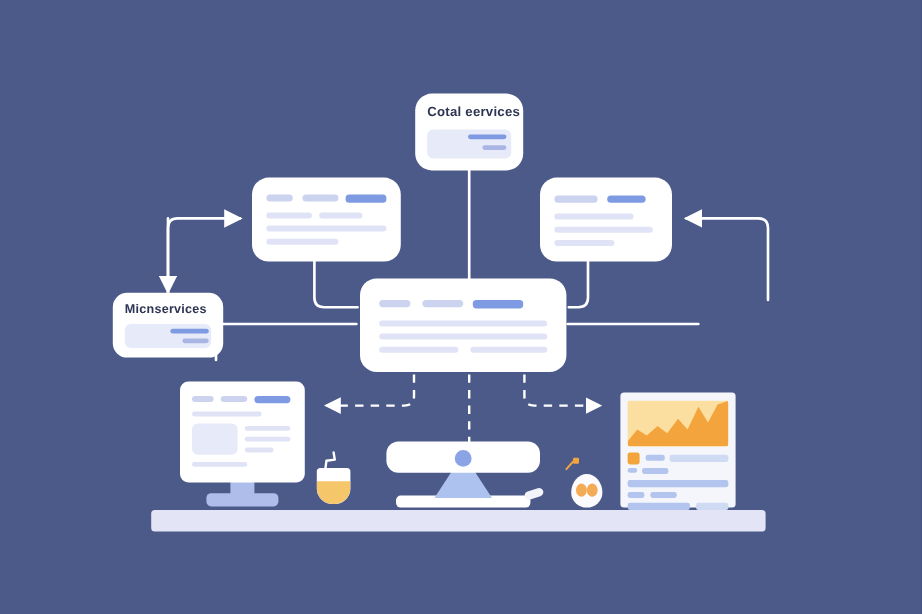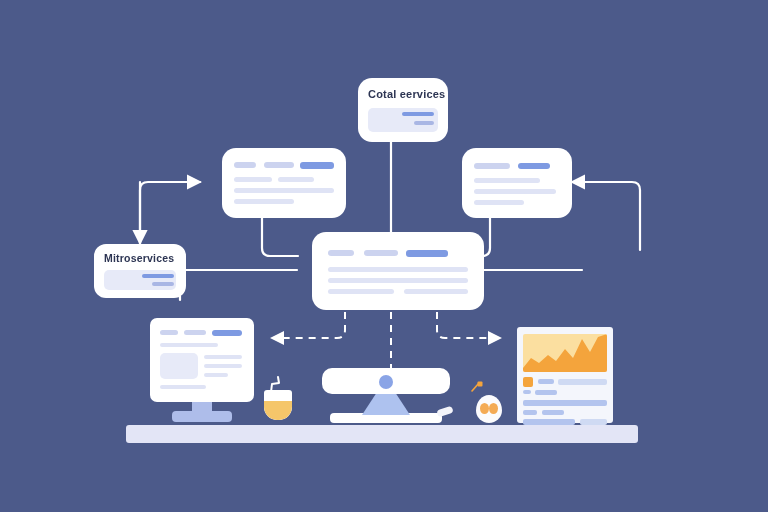--- a/index.html
+++ b/index.html
@@ -33,21 +33,21 @@
     height: 512px;
   }
 
   
   .card {
     position: absolute;
     background: #ffffff;
     border-radius: 12px;
     box-sizing: border-box;
   }
-  .card.soft { border-radius: 14px; margin-left: 12px; }
+  .card.soft { border-radius: 14px; }
 
   .card-title {
     position: absolute;
     color: #2d3553;
     font-weight: bold;
     letter-spacing: .2px;
     white-space: nowrap;
     font-family: "Liberation Sans", sans-serif;
   }
 
@@ -291,21 +291,21 @@
     <div class="bar mid" style="left:16px; top:18px; width:26px; height:6px;"></div>
     <div class="bar mid" style="left:52px; top:18px; width:34px; height:6px;"></div>
     <div class="bar blue" style="left:94px; top:18px; width:42px; height:7px;"></div>
     <div class="bar" style="left:16px; top:35px; width:140px; height:5px;"></div>
     <div class="bar" style="left:16px; top:46px; width:140px; height:5px;"></div>
     <div class="bar" style="left:16px; top:57px; width:66px; height:5px;"></div>
     <div class="bar" style="left:92px; top:57px; width:64px; height:5px;"></div>
   </div>
 
   <div class="card" id="card-left-service" style="left:94px; top:244px; width:92px; height:54px;">
-    <div class="card-title" style="left:10px; top:8px; font-size:10.5px;">Mitroservices</div>
+    <div class="card-title" style="left:10px; top:8px; font-size:10.5px;">Micnservices</div>
     <div class="bar panel" style="left:10px; top:26px; width:72px; height:20px;"></div>
     <div class="bar blue" style="left:48px; top:30px; width:32px; height:4px;"></div>
     <div class="bar dark" style="left:58px; top:38px; width:22px; height:4px;"></div>
   </div>
 
 
   <div id="desk"></div>
 
   <div id="monitor-left-base"></div>
   <div id="monitor-left-neck"></div>

